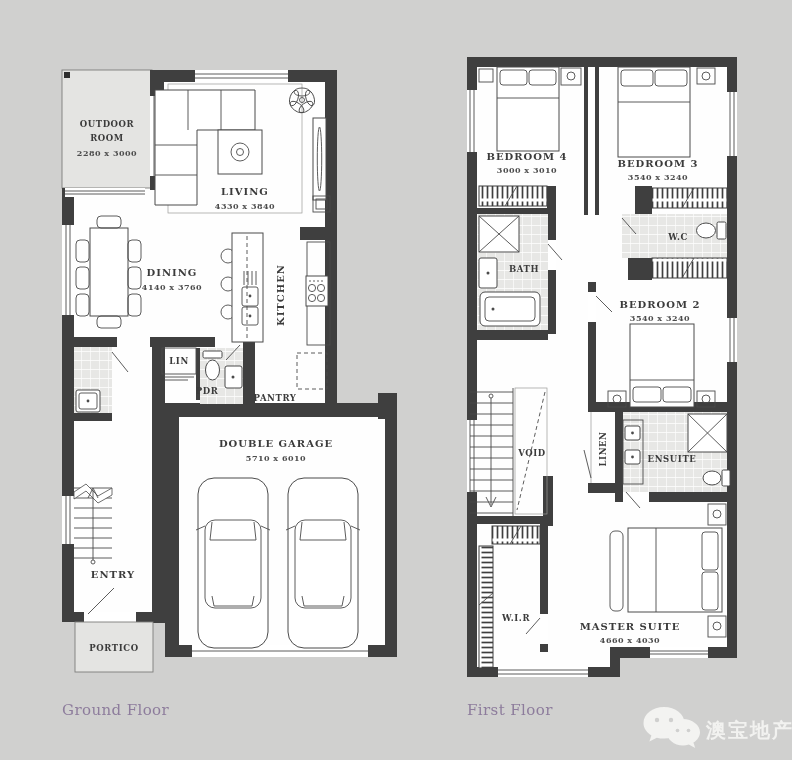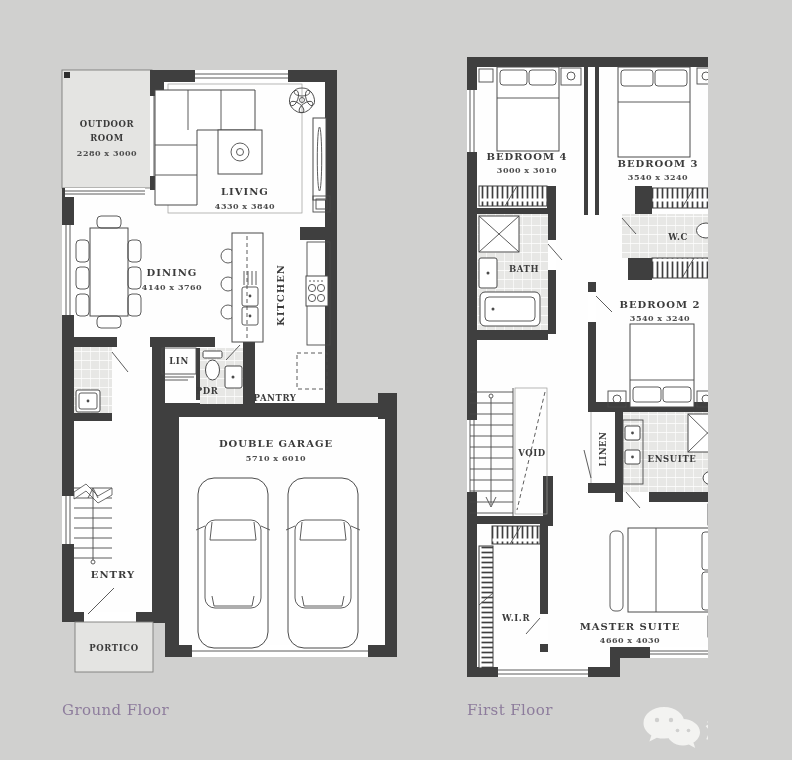--- a/index.html
+++ b/index.html
@@ -1,17 +1,17 @@
 <!DOCTYPE html>
 <html><head>
 <meta charset="utf-8">
 <style>
   html,body{margin:0;padding:0;}
   body{width:792px;height:760px;background:#d0d0cf;font-family:"DejaVu Serif",serif;}
-  .canvas{position:relative;width:708px;height:760px;background:#d0d0cf;overflow:hidden;}
+  .canvas{position:relative;width:792px;height:760px;background:#d0d0cf;overflow:hidden;}
   svg{position:absolute;left:0;top:0;}
   .wall{fill:#3f3f3f;}
   .floor{fill:#fefefe;}
   .grayroom{fill:#e4e4e2;stroke:#7d7d7b;stroke-width:0.9;}
   .win{fill:#ffffff;}
   .winline{stroke:#5c5c5c;stroke-width:1;fill:none;}
   .f{fill:#ffffff;stroke:#4b4b4b;stroke-width:1;}
   .ft{fill:none;stroke:#4b4b4b;stroke-width:0.9;}
   .thin{fill:none;stroke:#9a9a98;stroke-width:0.7;}
   .dash{stroke-dasharray:4 3;}

